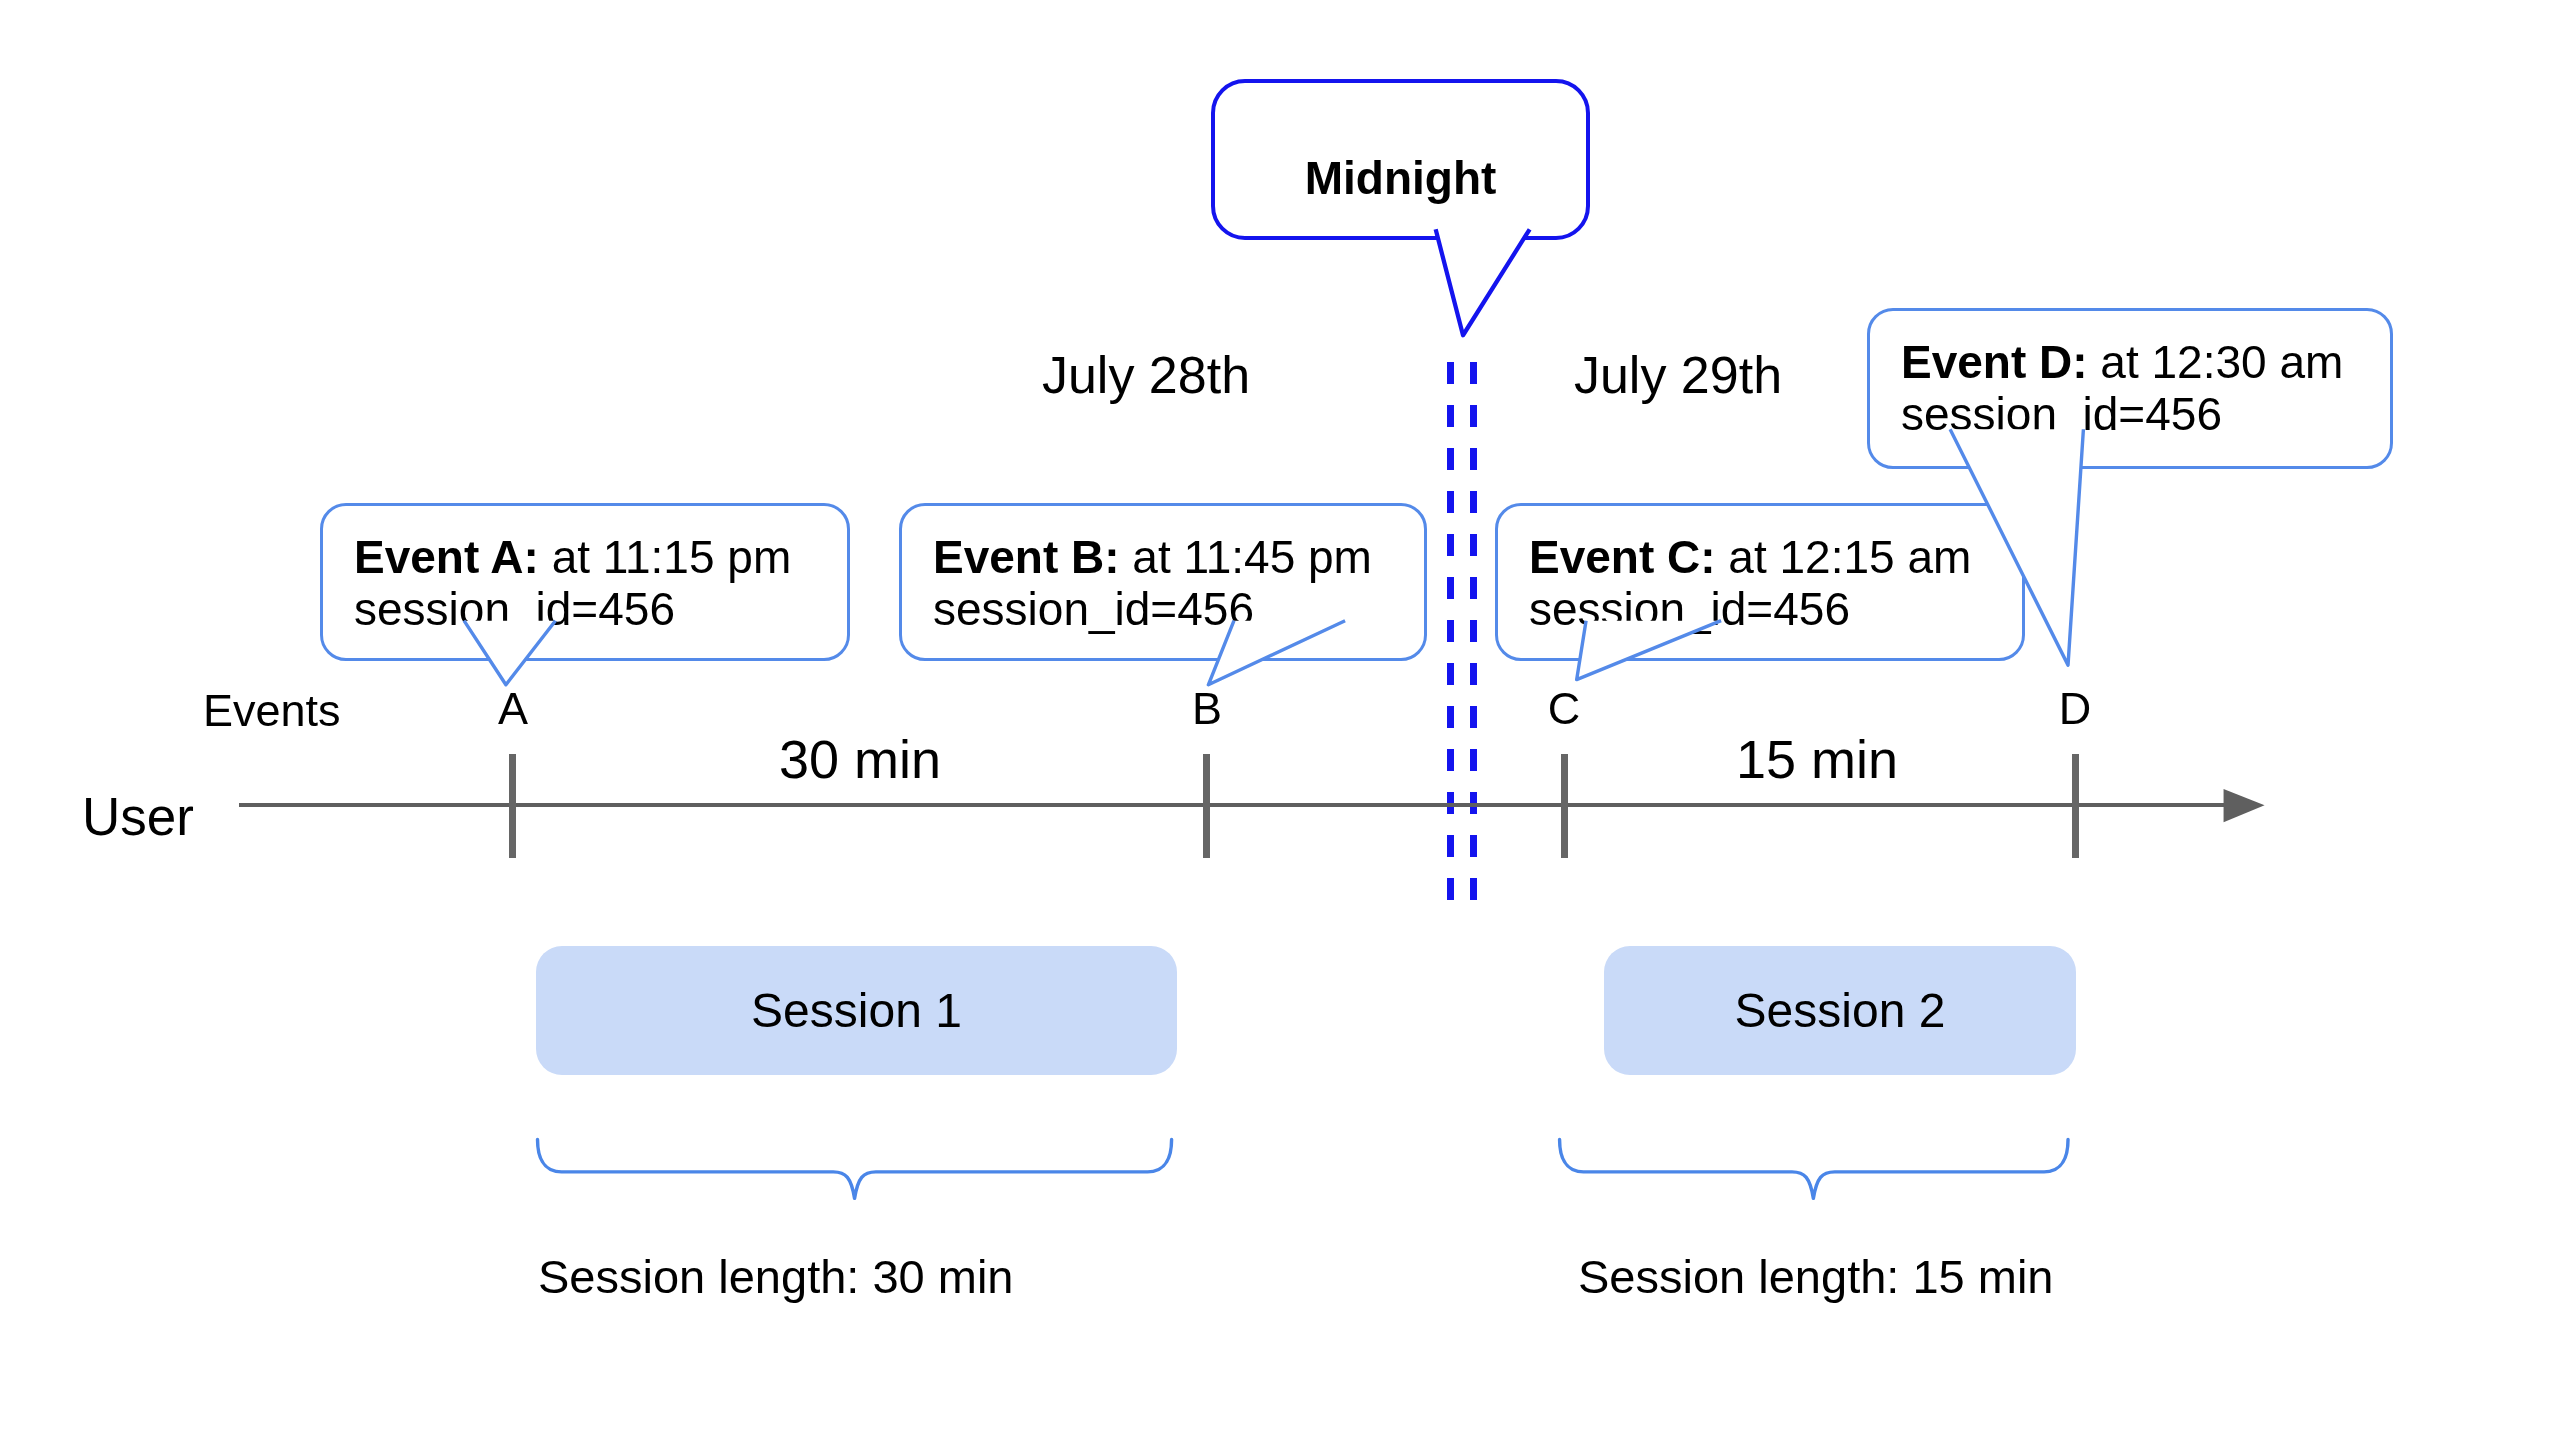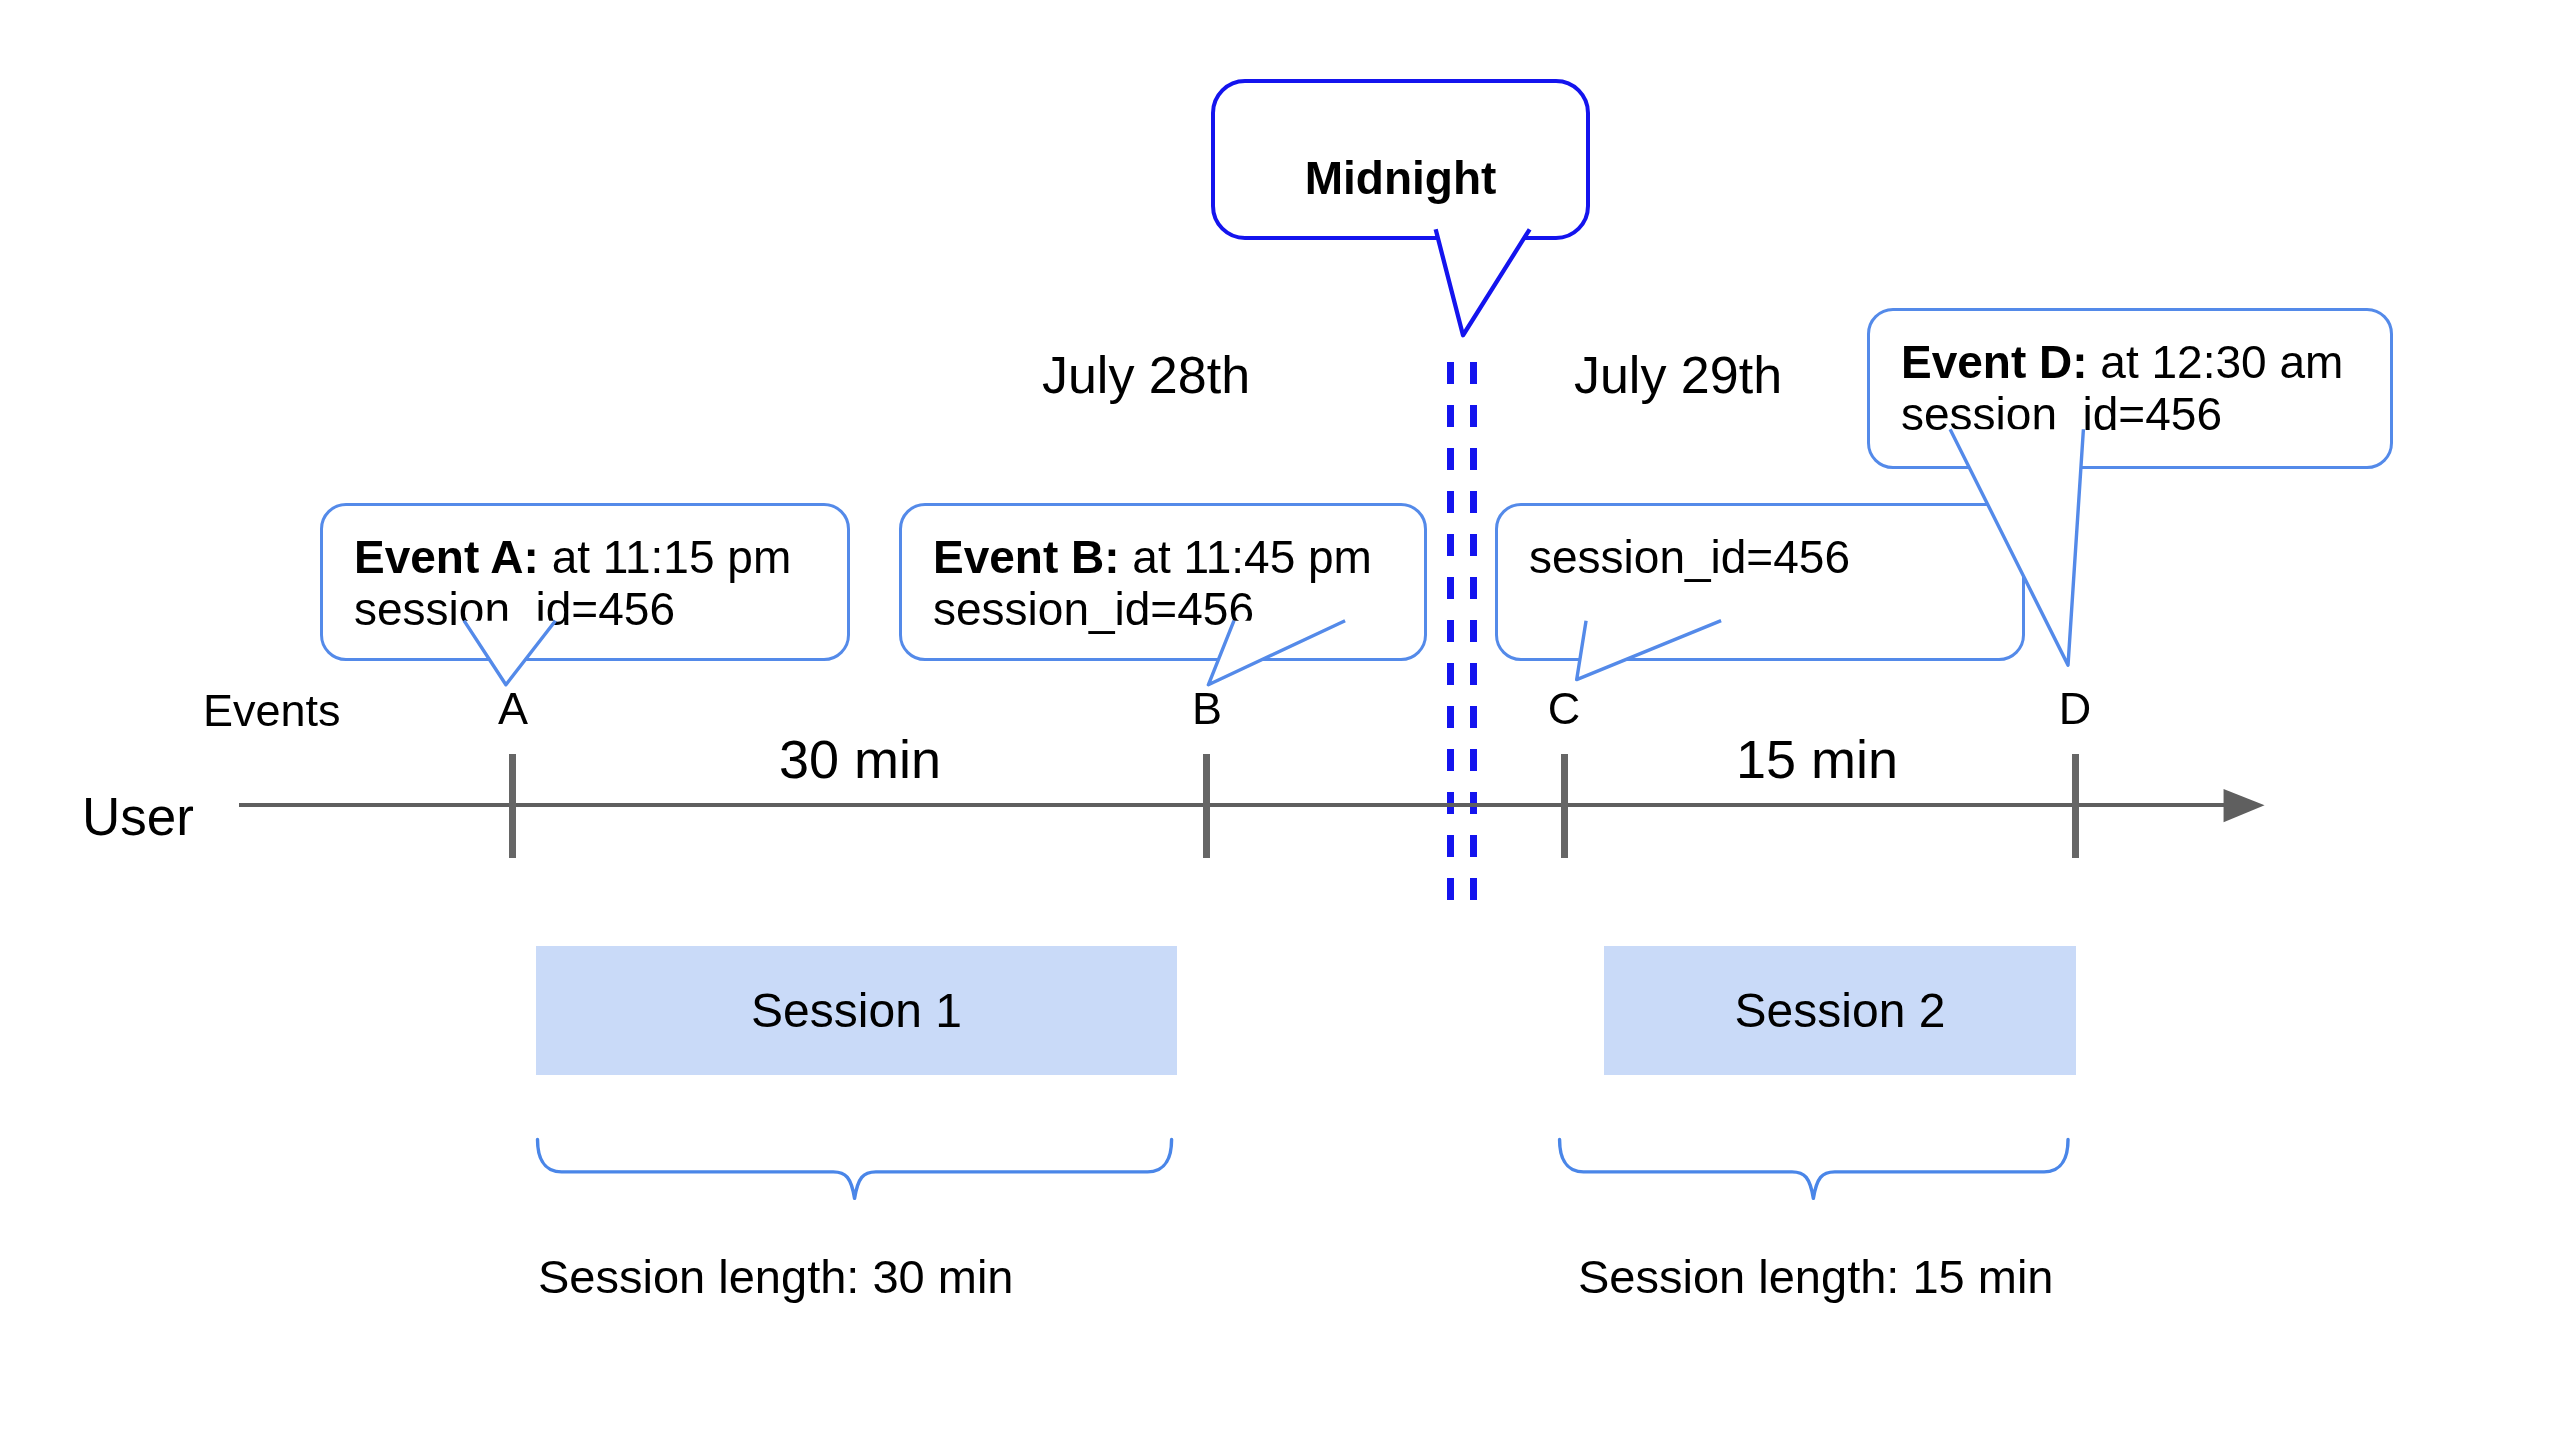--- a/index.html
+++ b/index.html
@@ -17,21 +17,21 @@
         background:repeating-linear-gradient(180deg,#1414ee 0 22px,transparent 22px 43px);}
   
   .bubble{position:absolute;background:#ffffff;box-sizing:border-box;}
   .callout{border:3.4px solid #548ae9;border-radius:26px;padding:26px 22px 0 31px;
            font-size:46px;line-height:1.12;margin-top:33px;}
   .callout b{font-weight:bold;}
   .midnight{border:4.3px solid #1414ee;border-radius:34px;display:flex;align-items:center;
             justify-content:center;padding-top:36px;font-size:46px;font-weight:bold;}
   
   .session{position:absolute;top:946px;height:129px;background:#c9daf8;
-           display:flex;align-items:center;justify-content:center;font-size:48px;}
+           display:flex;align-items:center;justify-content:center;font-size:48px;border-radius:26px;}
   .overlay{position:absolute;left:0;top:0;pointer-events:none;}
   .lbl-events,.lbl-letter{font-size:45px;}
   .lbl-user{font-size:53px;}
   .lbl-min{font-size:54px;}
   .lbl-date{font-size:52px;margin-top:31px;}
   .lbl-length{font-size:47px;}
 </style>
 </head>
 <body>
 
@@ -51,20 +51,21 @@
     <div><b>Event A:</b><span> at 11:15 pm</span></div>
     <div>session_id=456</div>
   </div>
 
   <div class="bubble callout" style="left:899px;top:470px;width:528px;height:158px;">
     <div><b>Event B:</b><span> at 11:45 pm</span></div>
     <div>session_id=456</div>
   </div>
 
   <div class="bubble callout" style="left:1495px;top:470px;width:530px;height:158px;">
+    <div><b>Event C:</b><span> at 12:15 am</span></div>
     <div>session_id=456</div>
   </div>
 
   <div class="bubble callout" style="left:1867px;top:275px;width:526px;height:161px;">
     <div><b>Event D:</b><span> at 12:30 am</span></div>
     <div>session_id=456</div>
   </div>
 
   <div class="abs lbl-events" style="left:203px;top:688px;">Events</div>
   <div class="abs lbl-user" style="left:82px;top:790px;">User</div>

